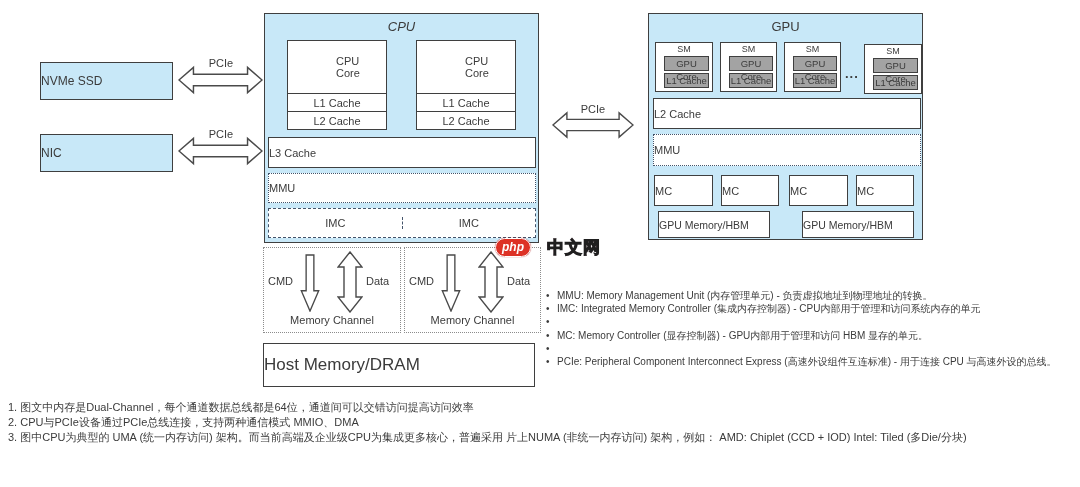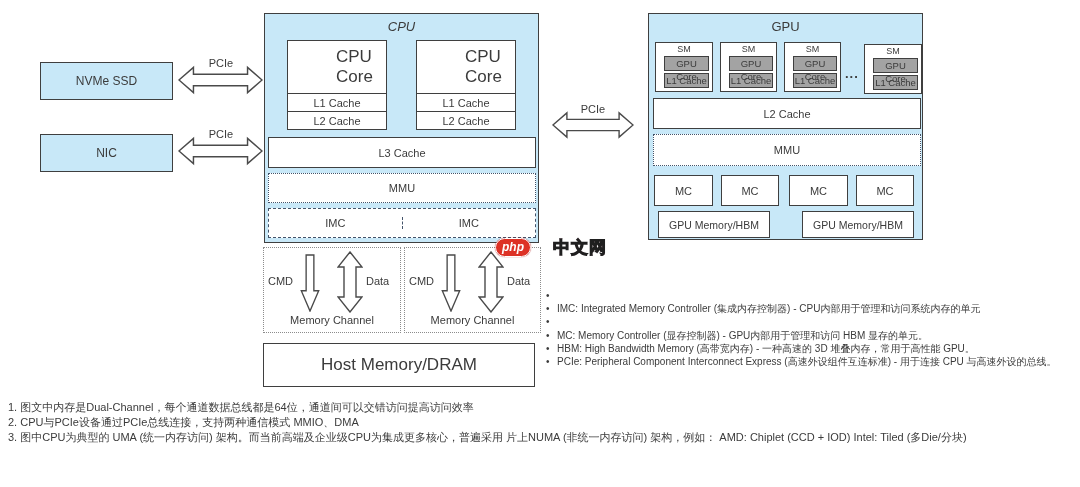--- a/index.html
+++ b/index.html
@@ -1,44 +1,44 @@
 <!DOCTYPE html>
 <html><head>
 <meta charset="utf-8">
 <style>
   html,body{margin:0;padding:0;}
   body{width:1080px;height:487px;background:#ffffff;font-family:"Liberation Sans",sans-serif;color:#3b3b3b;}
   .canvas{position:relative;width:1080px;height:487px;overflow:hidden;background:#fff;}
   .abs{position:absolute;}
   .bluebox{background:#c8e8f8;border:1.5px solid #3f3f3f;box-sizing:border-box;}
   .wbox{background:#ffffff;border:1.4px solid #3f3f3f;box-sizing:border-box;}
-  .center{display:flex;align-items:center;justify-content:center;}
+  .center{display:flex;align-items:center;justify-content:flex-start;}
   .lbl{font-size:11px;color:#3b3b3b;}
   .title{font-size:13px;text-align:center;}
   .dotted{border:1.2px dotted #44546a !important;}
   .dashed{border:1.3px dashed #44546a !important;align-items:center;}
   .gdotted{border:1.2px dotted #8c8c8c;box-sizing:border-box;background:transparent;}
   .cg{position:absolute;background:#fff;border:1.4px solid #3f3f3f;box-sizing:border-box;display:flex;flex-direction:column;}
-  .cg .core{flex:1;display:flex;align-items:center;justify-content:center;font-size:17px;margin-left:48px;}
+  .cg .core{flex:1;display:flex;align-items:center;justify-content:center;font-size:11px;margin-left:48px;}
   .cg .l1,.cg .l2{height:17px;border-top:1.3px solid #3f3f3f;display:flex;align-items:center;justify-content:center;font-size:11px;flex:none;}
   .sm-unit{position:absolute;background:#fff;border:1.4px solid #3f3f3f;box-sizing:border-box;}
   .sm-label{font-size:9px;text-align:center;height:13px;line-height:13px;}
   .sm-inner{border:1.2px solid #3f3f3f;margin:0 3px 2px 8px;height:15px;line-height:13px;font-size:9.5px;text-align:center;box-sizing:border-box;background:#a3a3a3;}
   .imc-wrap{display:flex;}
   .imc-cell{flex:1;display:flex;align-items:center;justify-content:center;font-size:11px;}
   .imc-cell:first-child{border-right:1.3px dashed #44546a;}
   .mchan{position:absolute;box-sizing:border-box;}
   .mchan .chan-label{position:absolute;left:0;right:0;top:66px;text-align:center;font-size:11px;}
   .glossary{list-style:none;margin:0;padding:0;font-size:10px;line-height:13.2px;}
   .glossary li{display:flex;}
   .glossary .dot{width:11px;flex:none;text-align:left;}
   .notes{font-size:11px;line-height:15.2px;white-space:nowrap;}
-  .wm{display:flex;align-items:center;z-index:30;gap:16px;}
+  .wm{display:flex;align-items:center;z-index:30;}
   .wm-badge{background:#dd3226;color:#fff;font-style:italic;font-weight:bold;font-size:12px;border-radius:10px;border:1.5px solid #fff;padding:1px 6px 2px 6px;box-shadow:0 0 1px #a00;}
-  .wm-text{font-size:17px;font-weight:bold;color:#be185d;-webkit-text-stroke:1.1px #1f1f1f;letter-spacing:1px;margin-left:6px;}
+  .wm-text{font-size:17px;font-weight:bold;color:#be185d;-webkit-text-stroke:1.1px #1f1f1f;letter-spacing:1px;margin-left:16px;}
   svg{display:block;}
 </style>
 </head>
 <body>
 
 <div class="canvas">
 
   <div class="abs bluebox center" style="left:40px;top:62px;width:133px;height:38px;">
     <span class="lbl" style="font-size:12px;">NVMe SSD</span>
   </div>
@@ -174,35 +174,35 @@
   </div>
 
   <div class="abs wm" style="left:495px;top:236px;">
     <span class="wm-badge">php</span>
     <span class="wm-text">中文网</span>
   </div>
 
   <ul class="abs glossary" style="left:546px;top:289px;width:532px;">
     <li>
         <span class="dot">•</span>
+        <span>MMU: Memory Management Unit (内存管理单元) - 负责虚拟地址到物理地址的转换。</span>
       </li>
     <li>
         <span class="dot">•</span>
         <span>IMC: Integrated Memory Controller (集成内存控制器) - CPU内部用于管理和访问系统内存的单元</span>
       </li>
     <li>
         <span class="dot">•</span>
       </li>
     <li>
         <span class="dot">•</span>
         <span>MC: Memory Controller (显存控制器) - GPU内部用于管理和访问 HBM 显存的单元。</span>
       </li>
     <li>
         <span class="dot">•</span>
-        <span>HBM: High Bandwidth Memory (高带宽内存) - 一种高速的 3D 堆叠内存，常用于高性能 GPU。</span>
       </li>
     <li>
         <span class="dot">•</span>
         <span>PCIe: Peripheral Component Interconnect Express (高速外设组件互连标准) - 用于连接 CPU 与高速外设的总线。</span>
       </li>
   </ul>
 
   <div class="abs notes" style="left:8px;top:400px;width:1070px;">
     <div>1. 图文中内存是Dual-Channel，每个通道数据总线都是64位，通道间可以交错访问提高访问效率</div>
     <div>2. CPU与PCIe设备通过PCIe总线连接，支持两种通信模式 MMIO、DMA</div>

